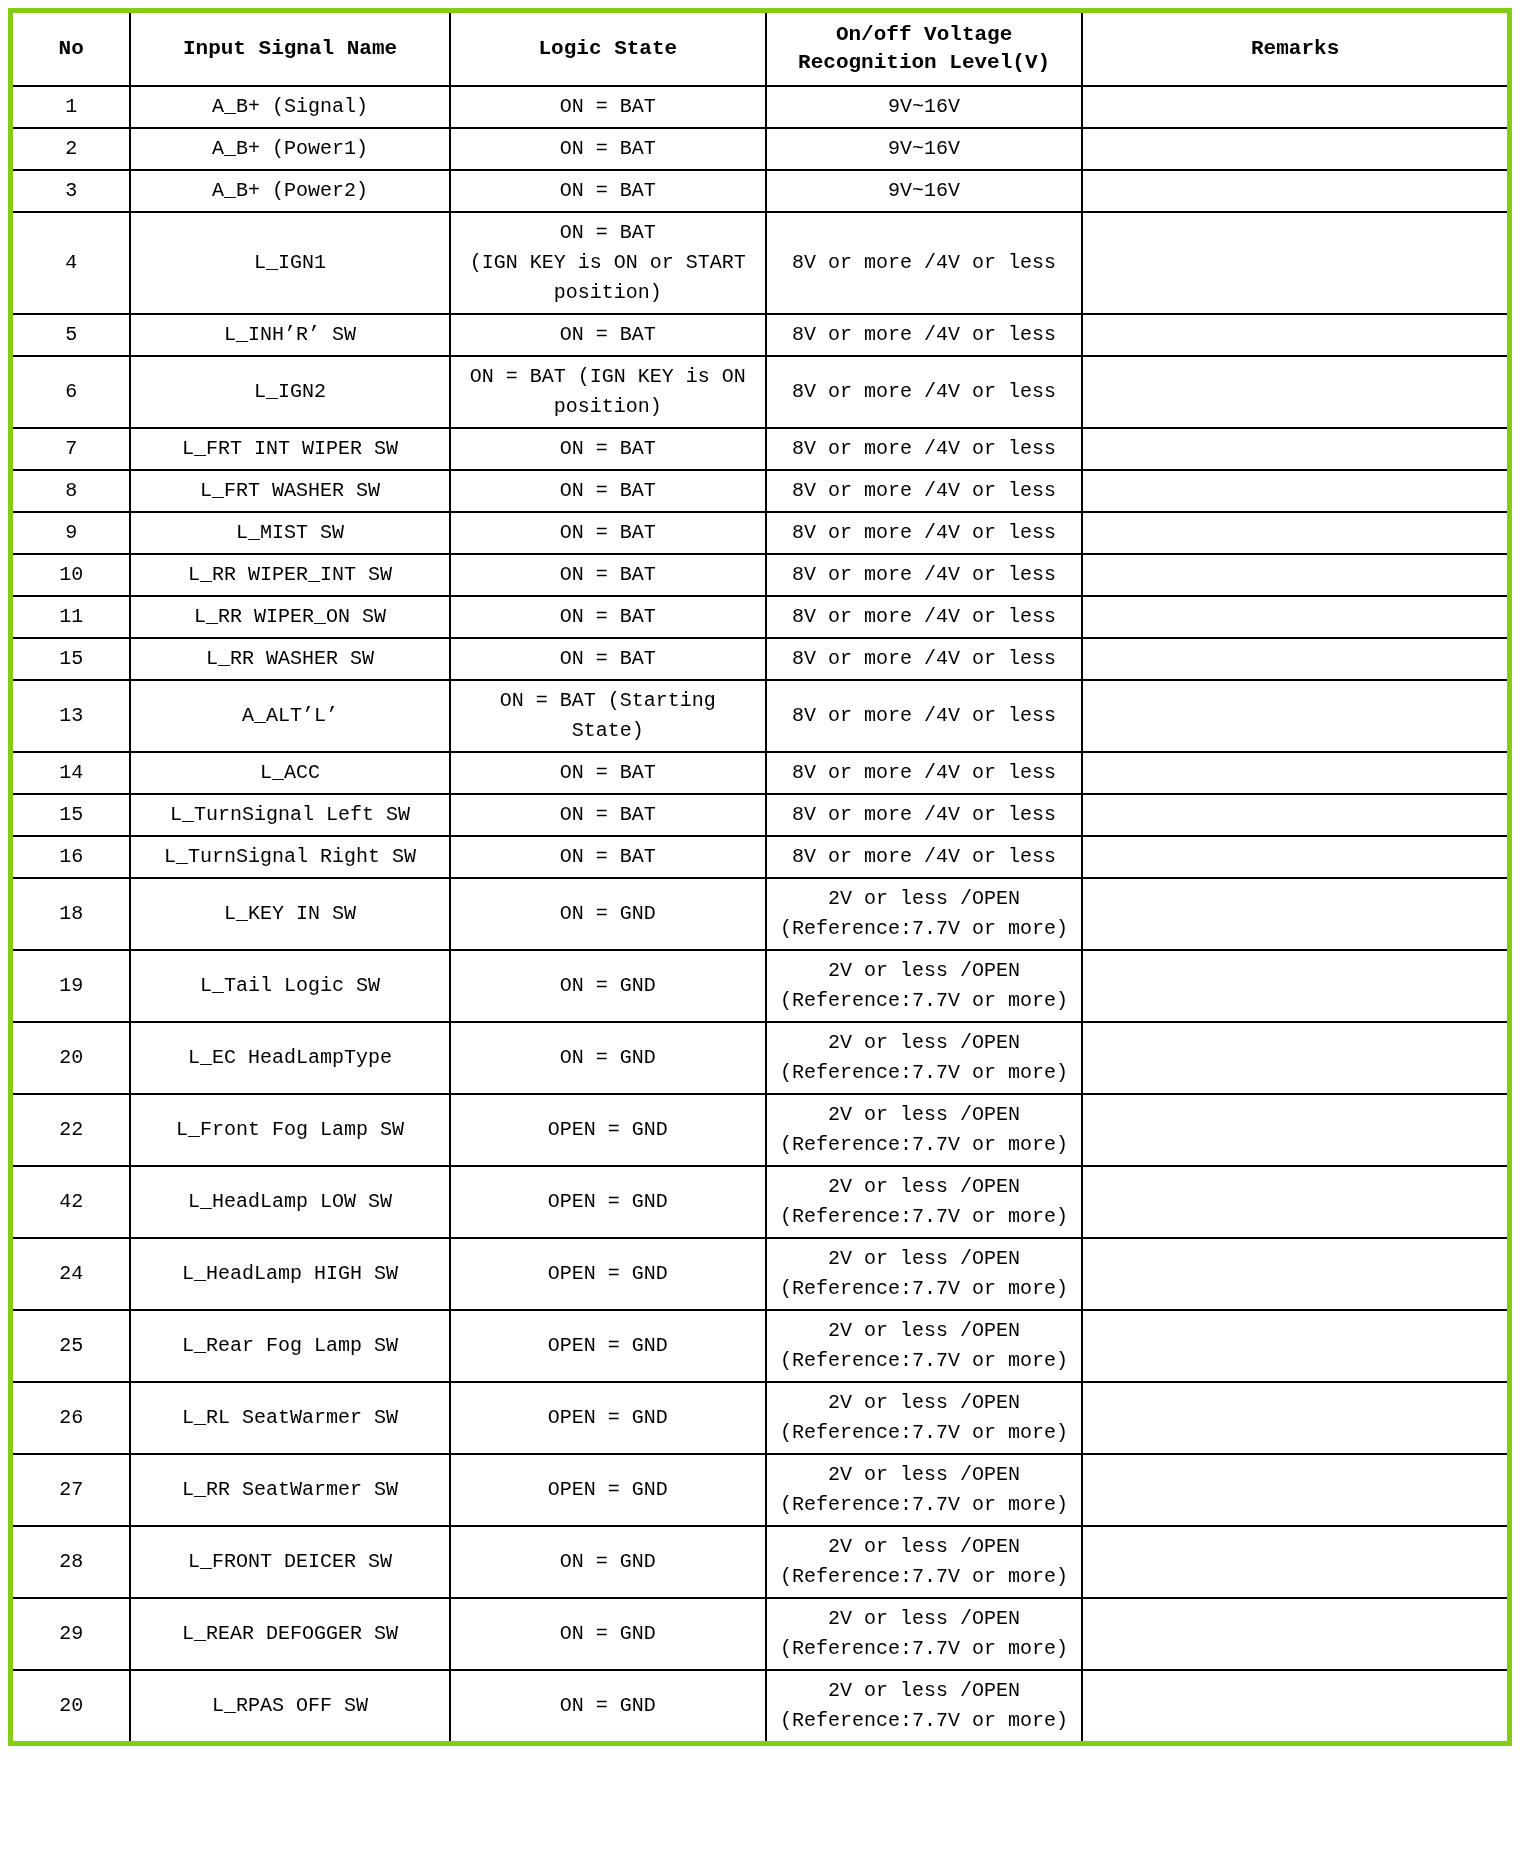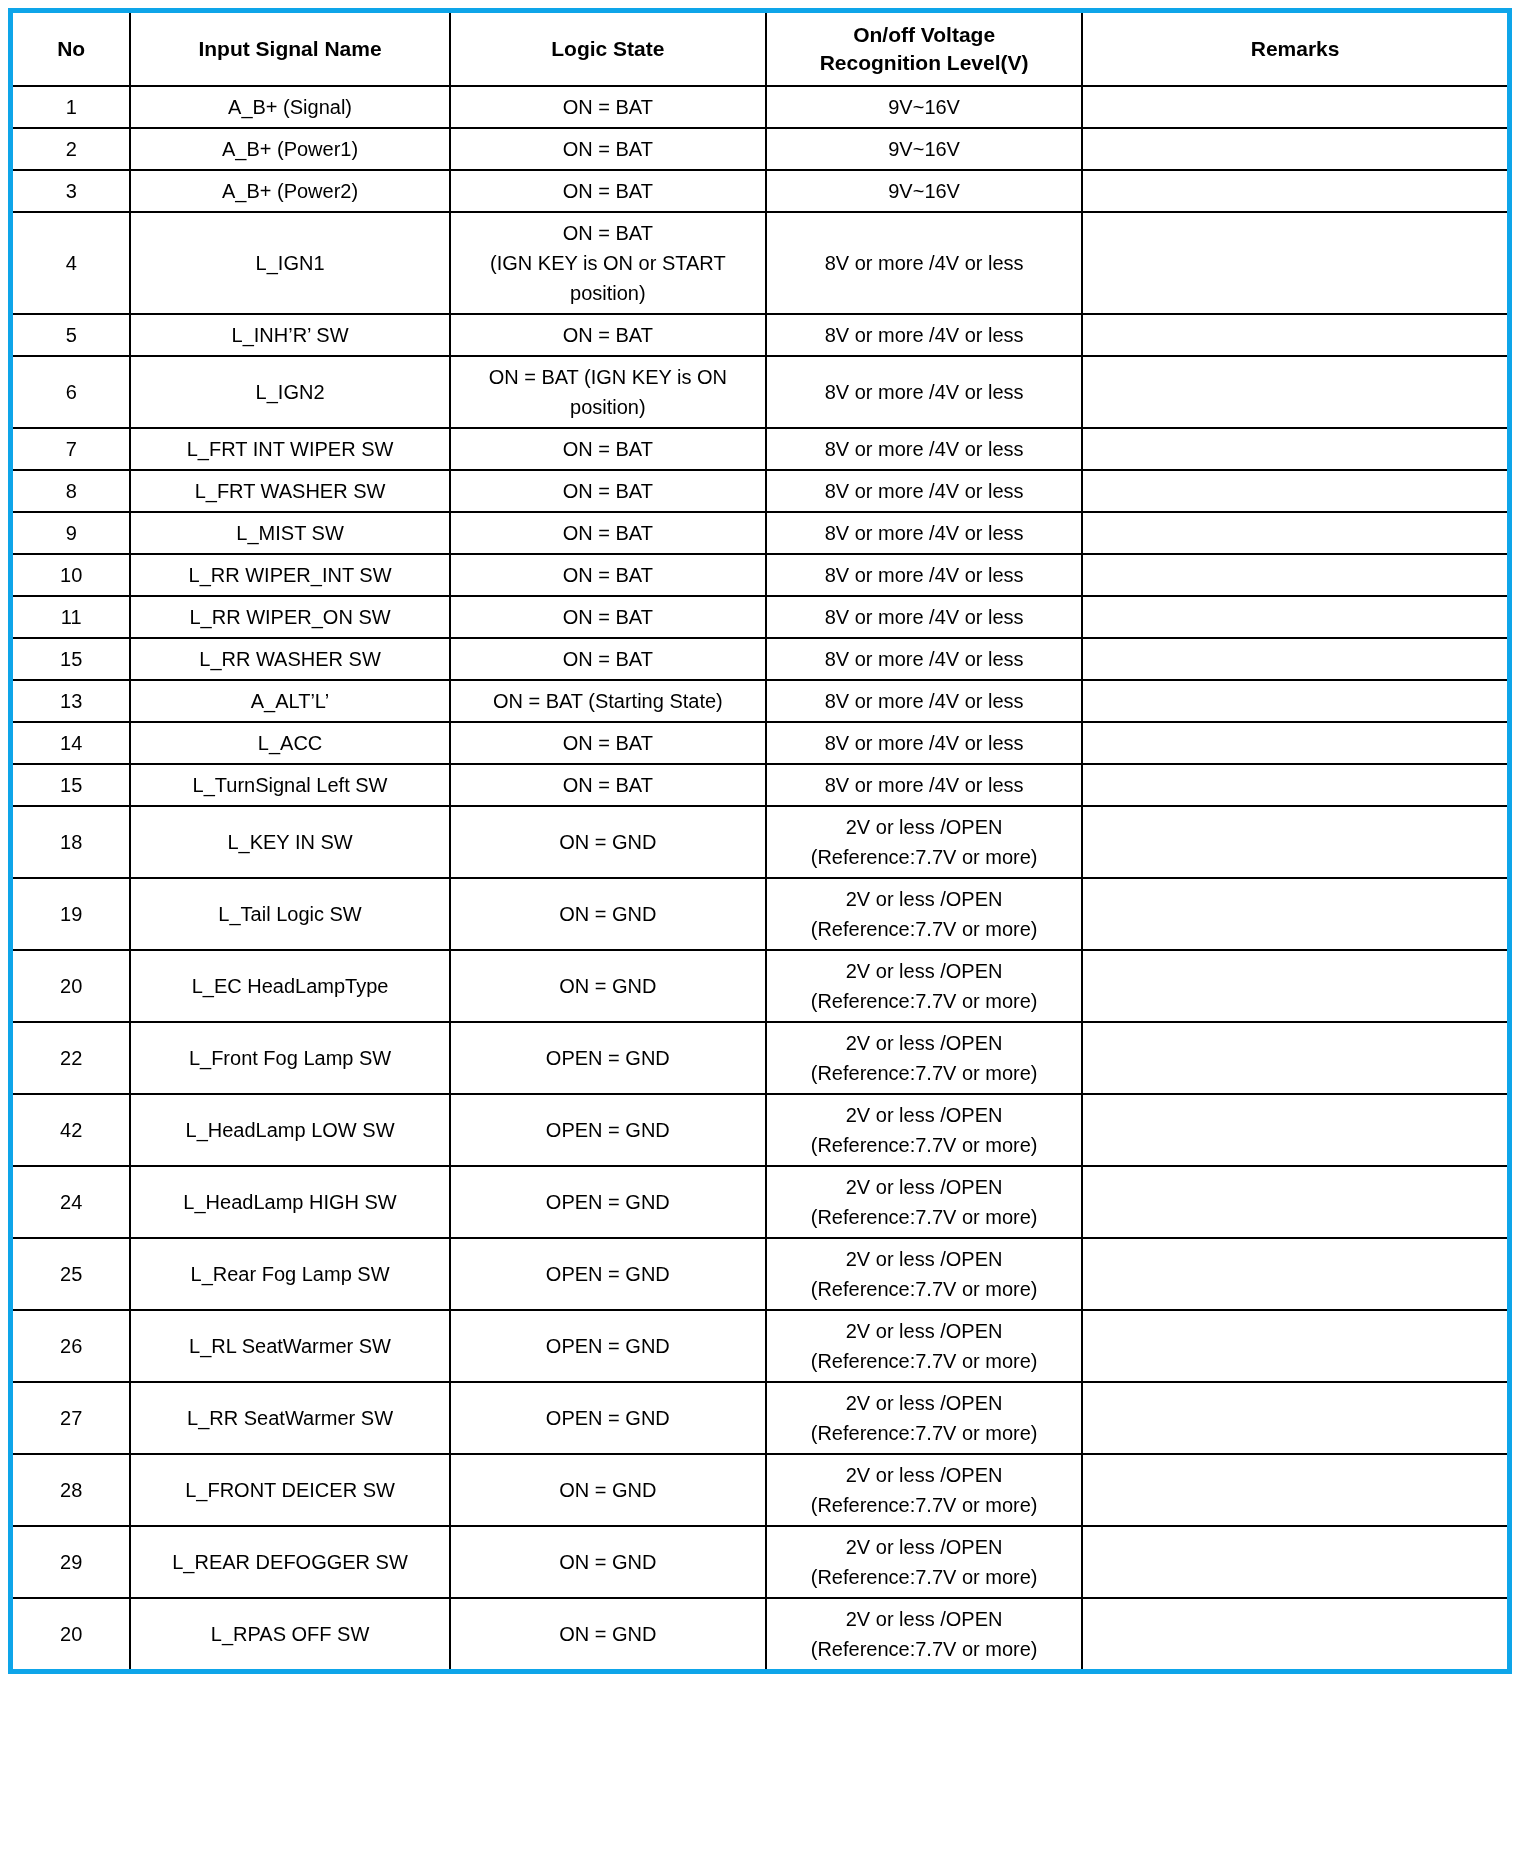--- a/index.html
+++ b/index.html
@@ -13,21 +13,22 @@
     width: 1520px;
     min-height: 1866px;
     box-sizing: border-box;
     padding: 8px;
     background: #ffffff;
   }
   table.signal-table {
     width: 100%;
     border-collapse: collapse;
     table-layout: fixed;
-    border: 5px solid #0ea5e9;
+    border: 5px solid #84cc16;
+    font-family: Liberation Mono, monospace;
   }
   table.signal-table th,
   table.signal-table td {
     border: 2px solid #000000;
     text-align: center;
     vertical-align: middle;
     padding: 5px 8px;
     white-space: pre-line;
     word-wrap: break-word;
     font-size: 20px;
@@ -170,20 +171,27 @@
           <td></td>
         </tr>
         <tr>
           <td>15</td>
           <td>L_TurnSignal Left SW</td>
           <td>ON = BAT</td>
           <td>8V or more /4V or less</td>
           <td></td>
         </tr>
         <tr>
+          <td>16</td>
+          <td>L_TurnSignal Right SW</td>
+          <td>ON = BAT</td>
+          <td>8V or more /4V or less</td>
+          <td></td>
+        </tr>
+        <tr>
           <td>18</td>
           <td>L_KEY IN SW</td>
           <td>ON = GND</td>
           <td>2V or less /OPEN
 (Reference:7.7V or more)</td>
           <td></td>
         </tr>
         <tr>
           <td>19</td>
           <td>L_Tail Logic SW</td>

